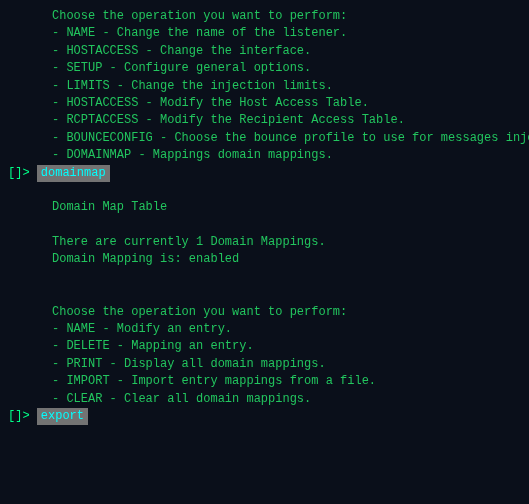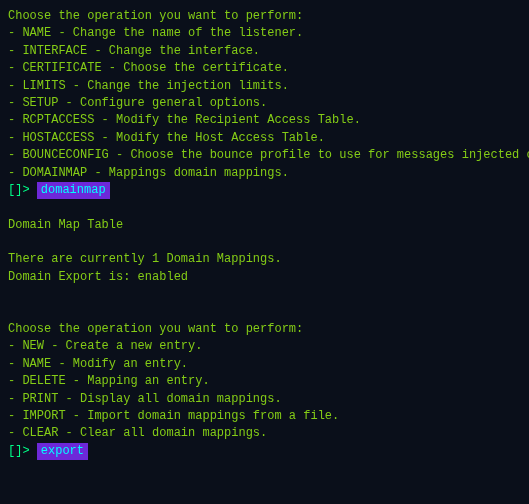--- a/index.html
+++ b/index.html
@@ -19,79 +19,78 @@
     }
     .terminal {
       width: 100%;
       height: 100%;
     }
     .line {
       line-height: 1.45;
       white-space: pre;
     }
     .line.green {
-      color: #84cc16;
+      color: #22c55e;
+      margin-left: 44px;
     }
     .prompt-line {
       display: flex;
       align-items: center;
       line-height: 1.45;
     }
     .prompt {
       color: #00ff88;
       white-space: pre;
     }
     .input-box {
-      background-color: #6d28d9;
+      background-color: #737373;
       color: #00ffff;
       padding: 0 4px;
       white-space: pre;
       border: none;
       outline: none;
     }
     .blank {
       line-height: 1.45;
       height: 1.45em;
     }
   </style>
 </head>
 <body>
 
 <div class="terminal">
 
   <div class="line green">Choose the operation you want to perform:</div>
   <div class="line green">- NAME - Change the name of the listener.</div>
-  <div class="line green">- INTERFACE - Change the interface.</div>
-  <div class="line green">- CERTIFICATE - Choose the certificate.</div>
+  <div class="line green">- HOSTACCESS - Change the interface.</div>
+  <div class="line green">- SETUP - Configure general options.</div>
   <div class="line green">- LIMITS - Change the injection limits.</div>
-  <div class="line green">- SETUP - Configure general options.</div>
+  <div class="line green">- HOSTACCESS - Modify the Host Access Table.</div>
   <div class="line green">- RCPTACCESS - Modify the Recipient Access Table.</div>
-  <div class="line green">- HOSTACCESS - Modify the Host Access Table.</div>
   <div class="line green">- BOUNCECONFIG - Choose the bounce profile to use for messages injected on this listener.</div>
   <div class="line green">- DOMAINMAP - Mappings domain mappings.</div>
 
   <div class="prompt-line">
     <span class="prompt">[</span>
       <span class="prompt">]&gt; </span>
       <span class="input-box">domainmap</span>
   </div>
 
   <div class="blank"></div>
   <div class="line green">Domain Map Table</div>
   <div class="blank"></div>
   <div class="line green">There are currently 1 Domain Mappings.</div>
-  <div class="line green">Domain Export is: enabled</div>
+  <div class="line green">Domain Mapping is: enabled</div>
   <div class="blank"></div>
   <div class="blank"></div>
   <div class="line green">Choose the operation you want to perform:</div>
-  <div class="line green">- NEW - Create a new entry.</div>
   <div class="line green">- NAME - Modify an entry.</div>
   <div class="line green">- DELETE - Mapping an entry.</div>
   <div class="line green">- PRINT - Display all domain mappings.</div>
-  <div class="line green">- IMPORT - Import domain mappings from a file.</div>
+  <div class="line green">- IMPORT - Import entry mappings from a file.</div>
   <div class="line green">- CLEAR - Clear all domain mappings.</div>
 
   <div class="prompt-line">
     <span class="prompt">[</span>
       <span class="prompt">]&gt; </span>
       <span class="input-box">export</span>
   </div>
 
 </div>
 

